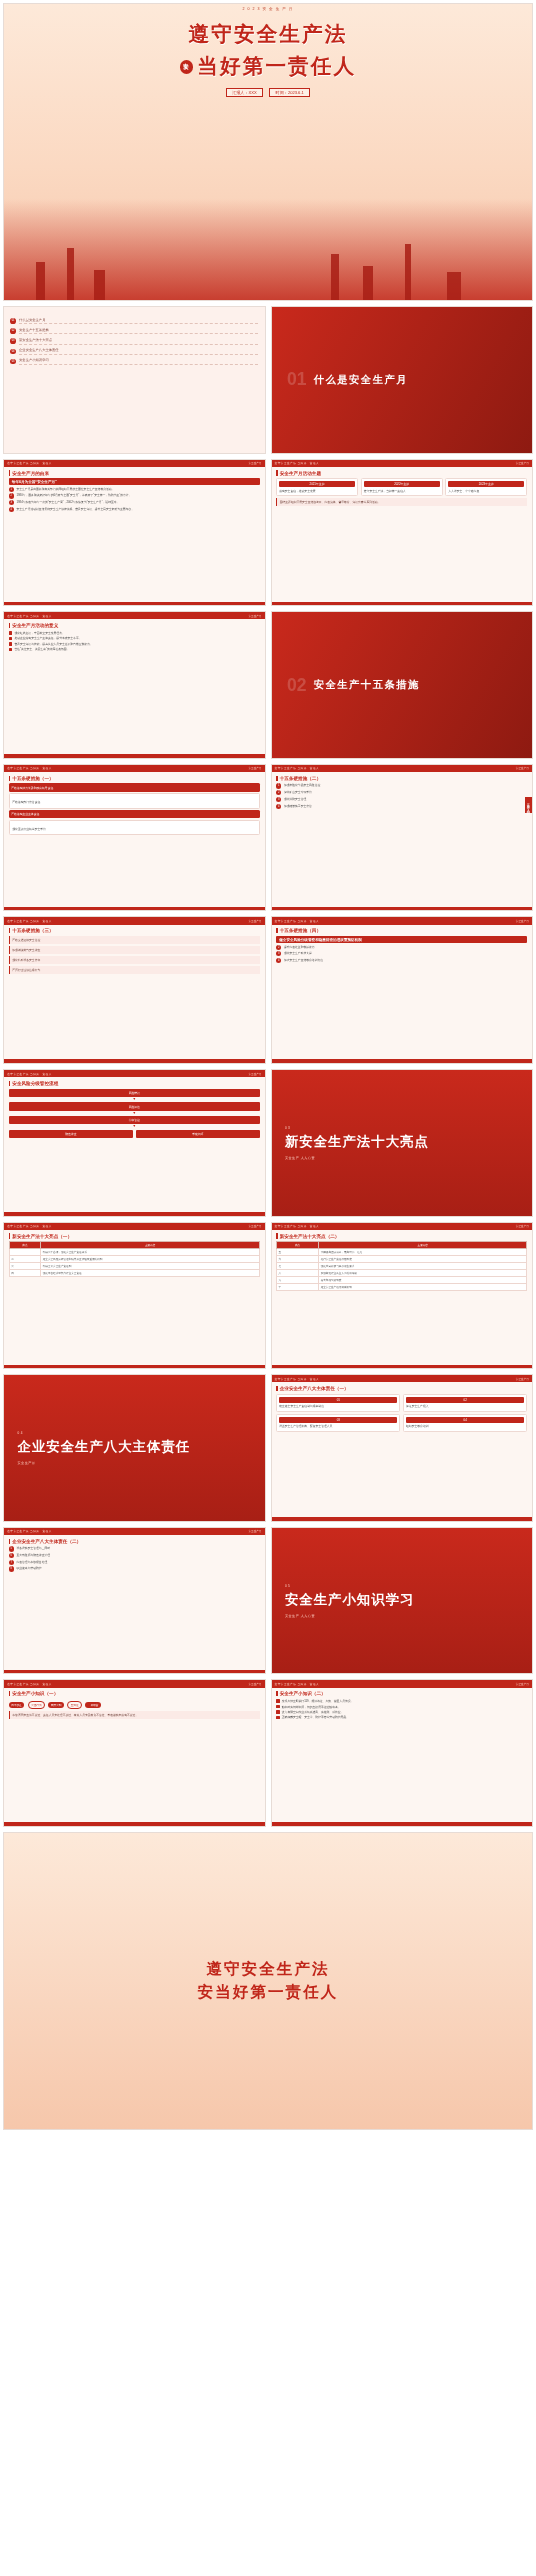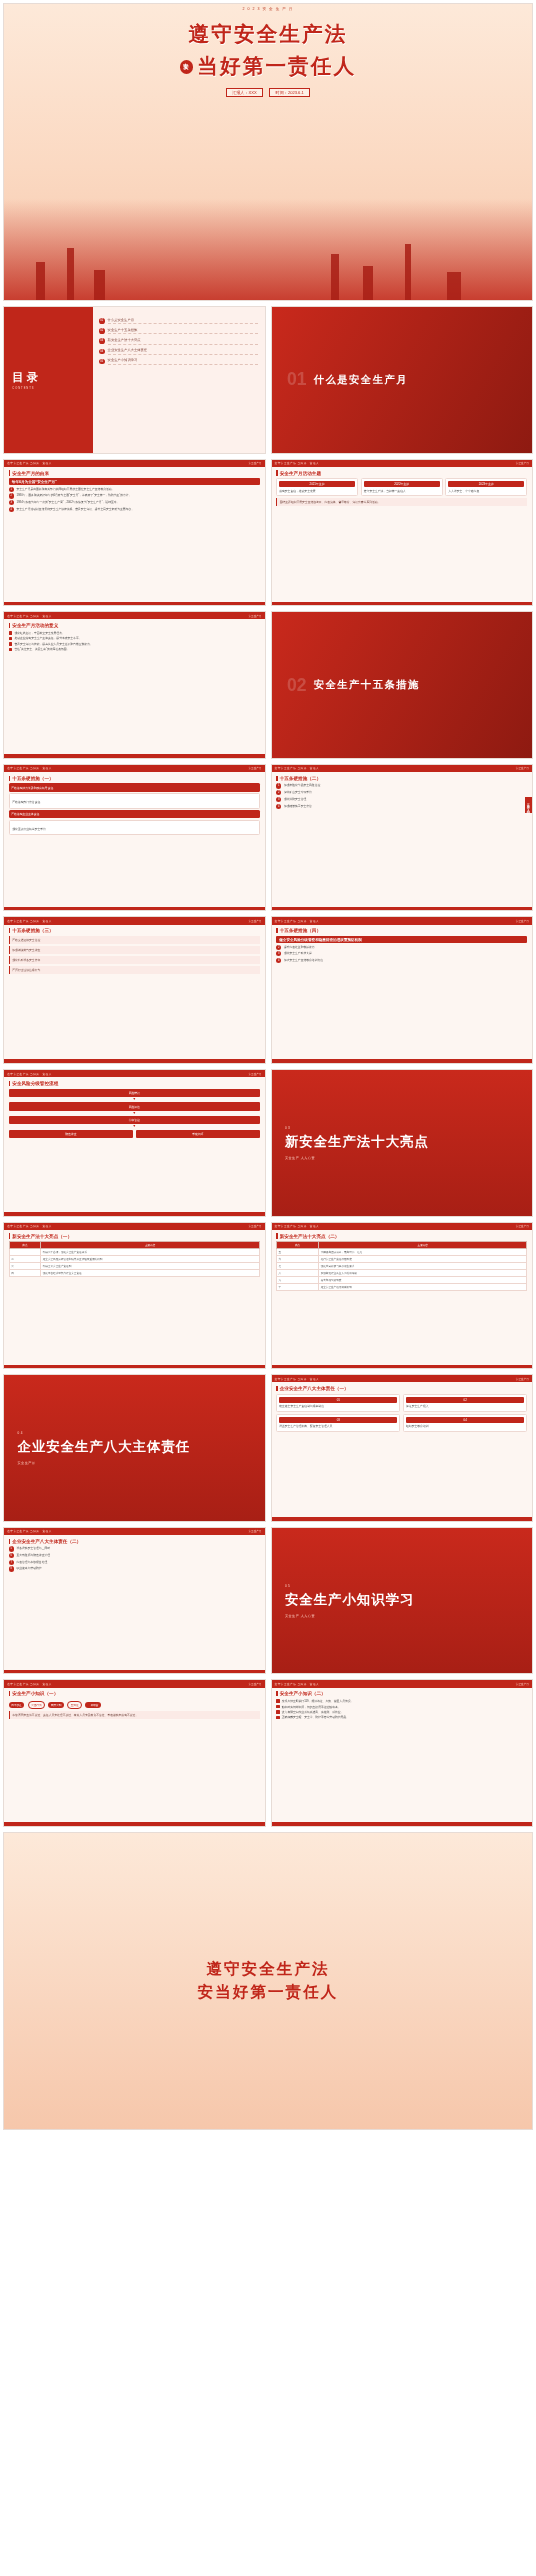--- a/index.html
+++ b/index.html
@@ -89,24 +89,20 @@
       <div class="bldg" style="left:17%;width:11.3px;height:30%"></div>
       <div class="bldg" style="left:62%;width:7.2px;height:46%"></div>
       <div class="bldg" style="left:68%;width:10.3px;height:34%"></div>
       <div class="bldg" style="left:76%;width:6.2px;height:56%"></div>
       <div class="bldg" style="left:84%;width:13.4px;height:28%"></div>
     </div>
   </div>
 
   <div class="slide">
     <div class="toc">
-      <div class="left">
-        <div class="big">目录</div>
-        <div class="en">CONTENTS</div>
-      </div>
       <div class="right">
         <div class="item">
               <span class="dot">01</span>
               <span class="lbl">什么是安全生产月</span>
             </div>
         <div class="item">
               <span class="dot">02</span>
               <span class="lbl">安全生产十五条措施</span>
             </div>
         <div class="item">

